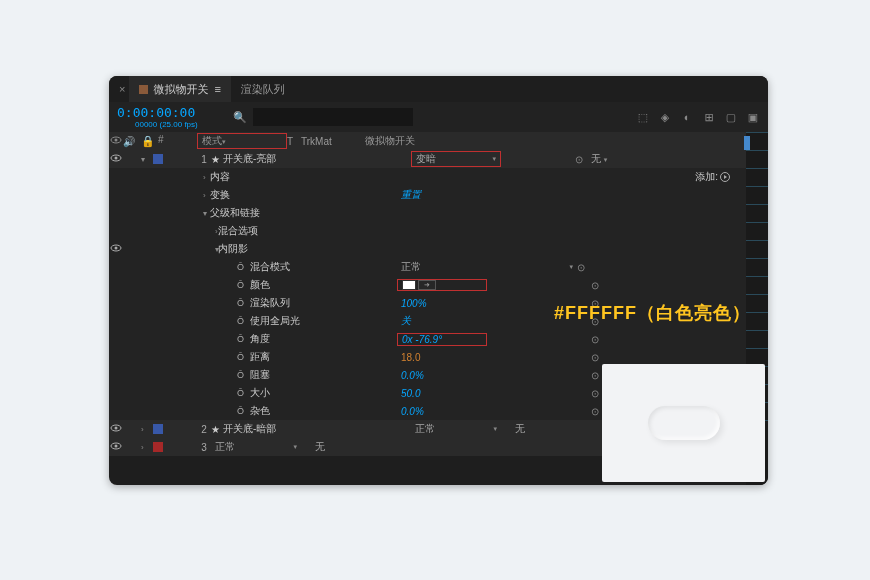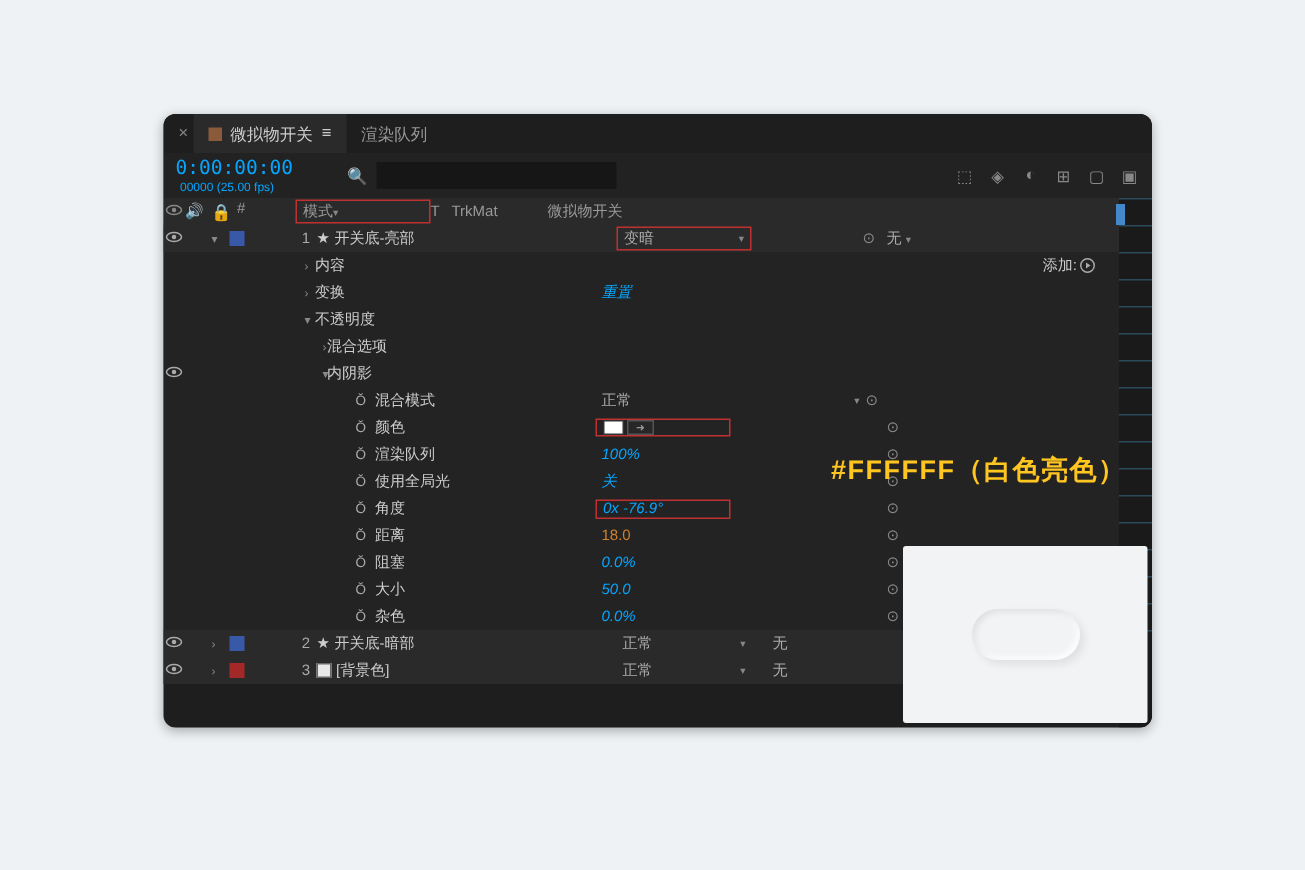--- a/index.html
+++ b/index.html
@@ -5,21 +5,21 @@
 * { margin: 0; padding: 0; box-sizing: border-box; font-family: "Microsoft YaHei", sans-serif; }
 body { background: #eef2f5; width: 870px; height: 580px; position: relative; }
 .panel { position: absolute; left: 109px; top: 76px; width: 659px; height: 409px; background: #1e1e1e; border-radius: 8px; overflow: hidden; box-shadow: 0 2px 8px rgba(0,0,0,0.3); }
 .tabs { display: flex; align-items: center; height: 26px; background: #1e1e1e; font-size: 11px; color: #999; }
 .tab-close { color: #888; padding: 0 4px 0 10px; }
 .tab { padding: 0 10px; height: 100%; display: flex; align-items: center; }
 .tab.active { background: #2a2a2a; color: #ccc; }
 .tab-sq { width: 9px; height: 9px; background: #8a5a3a; margin-right: 5px; }
 .timecode-row { display: flex; align-items: center; height: 30px; background: #222; padding: 0 8px; gap: 6px; }
 .timecode { color: #06a6ff; font-size: 13px; font-family: monospace; }
-.fps { color: #06a6ff; font-size: 8px; margin-left: 3px; }
+.fps { color: #06a6ff; font-size: 8px; margin-left: 18px; }
 .search-ico { color: #888; font-size: 11px; margin-left: 30px; }
 .search-box { background: #161616; border: none; width: 160px; height: 18px; color: #aaa; font-size: 10px; padding: 0 4px; }
 .icon-row { margin-left: auto; display: flex; gap: 8px; align-items: center; }
 .ico { width: 14px; height: 14px; color: #888; display: flex; align-items: center; justify-content: center; font-size: 11px; }
 .header-row { display: flex; height: 18px; background: #2a2a2a; font-size: 10px; color: #999; align-items: center; }
 .h-eye { width: 14px; text-align: center; }
 .h-sw { width: 60px; padding-left: 4px; }
 .h-name { width: 200px; padding-left: 2px; }
 .h-mode { width: 90px; border: 1px solid #c03030; padding-left: 4px; }
 .h-t { width: 14px; }
@@ -155,21 +155,21 @@
         </div>
       <div class="c-mode">
           <span class="blue-val">重置</span>
         </div>
     </div>
 
     <div class="row">
       <div style="width:88px"></div>
       <div class="c-name">
           <span class="arrow" style="padding-left:6px">▾</span>
-          <span>不透明度</span>
+          <span>父级和链接</span>
         </div>
     </div>
 
     <div class="row">
       <div style="width:88px"></div>
       <div class="c-name">
           <span class="arrow" style="padding-left:18px">›</span>
           <span>混合选项</span>
         </div>
     </div>
@@ -331,24 +331,20 @@
       <div class="c-vis"><svg width="12" height="10" viewBox="0 0 12 10">
             <ellipse cx="6" cy="5" rx="5" ry="3" fill="none" stroke="#aaa" stroke-width="1"></ellipse>
             <circle cx="6" cy="5" r="1.5" fill="#aaa"></circle>
           </svg></div>
       <div class="c-vis"></div>
       <div class="c-sw">
           <span class="arrow">›</span>
           <span class="sq sq-red"></span>
         </div>
       <div class="c-num">3</div>
-      <div class="c-name">
-          <span class="sq sq-white"></span>
-          <span>[背景色]</span>
-        </div>
       <div class="c-mode">
           <span>正常</span>
           <span class="chev">▾</span>
         </div>
       <div class="c-t"></div>
       <div class="c-trk"><span>无</span></div>
     </div>
 
   </div>
 

